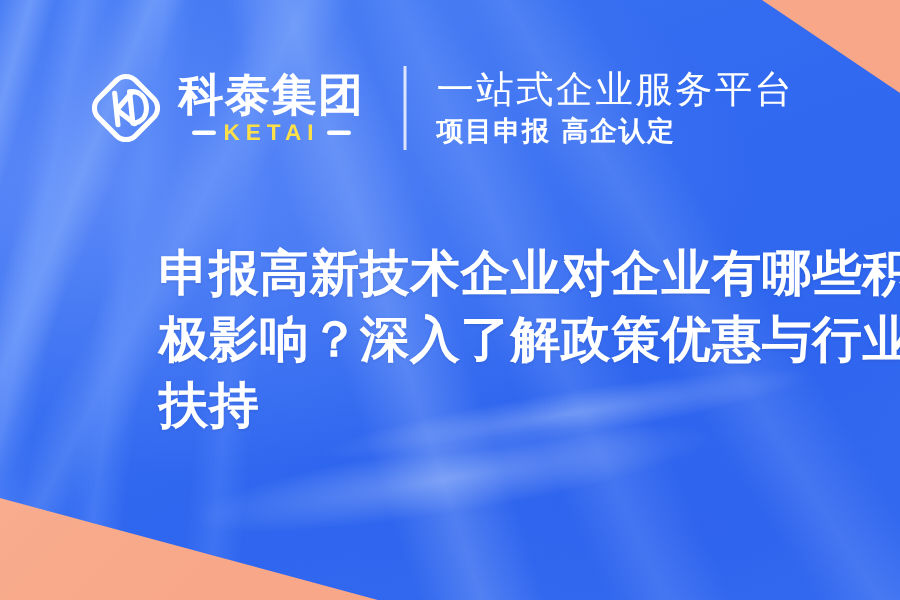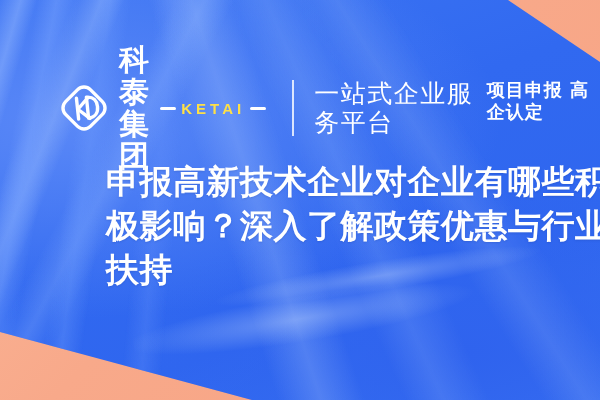--- a/index.html
+++ b/index.html
@@ -73,21 +73,21 @@
     position:absolute;
     left:58px; top:44px;
     display:flex;
     align-items:center;
   }
 
   .logo-lockup { display:flex; align-items:center; gap:9px; }
 
   .logo-mark { width:52px; height:52px; flex:0 0 auto; }
 
-  .logo-words { display:flex; flex-direction:row; align-items:center; gap:1px; }
+  .logo-words { display:flex; flex-direction:column; align-items:flex-start; gap:1px; }
 
   .logo-cn {
     font-size:30px;
     line-height:32px;
     font-weight:bold;
     color:#ffffff;
     letter-spacing:1px;
     font-family:"DejaVu Sans", sans-serif;
   }
 
@@ -103,21 +103,21 @@
   }
 
   .divider {
     width:2px;
     height:56px;
     background:rgba(255,255,255,.8);
     margin:0 20px 0 26px;
     flex:0 0 auto;
   }
 
-  .tagline { display:flex; flex-direction:row; justify-content:center; gap:3px; }
+  .tagline { display:flex; flex-direction:column; justify-content:center; gap:3px; }
   .tagline-main {
     font-size:25px;
     line-height:29px;
     color:#ffffff;
     letter-spacing:1.5px;
     font-family:"DejaVu Sans", sans-serif;
   }
   .tagline-sub {
     font-size:18px;
     line-height:22px;

